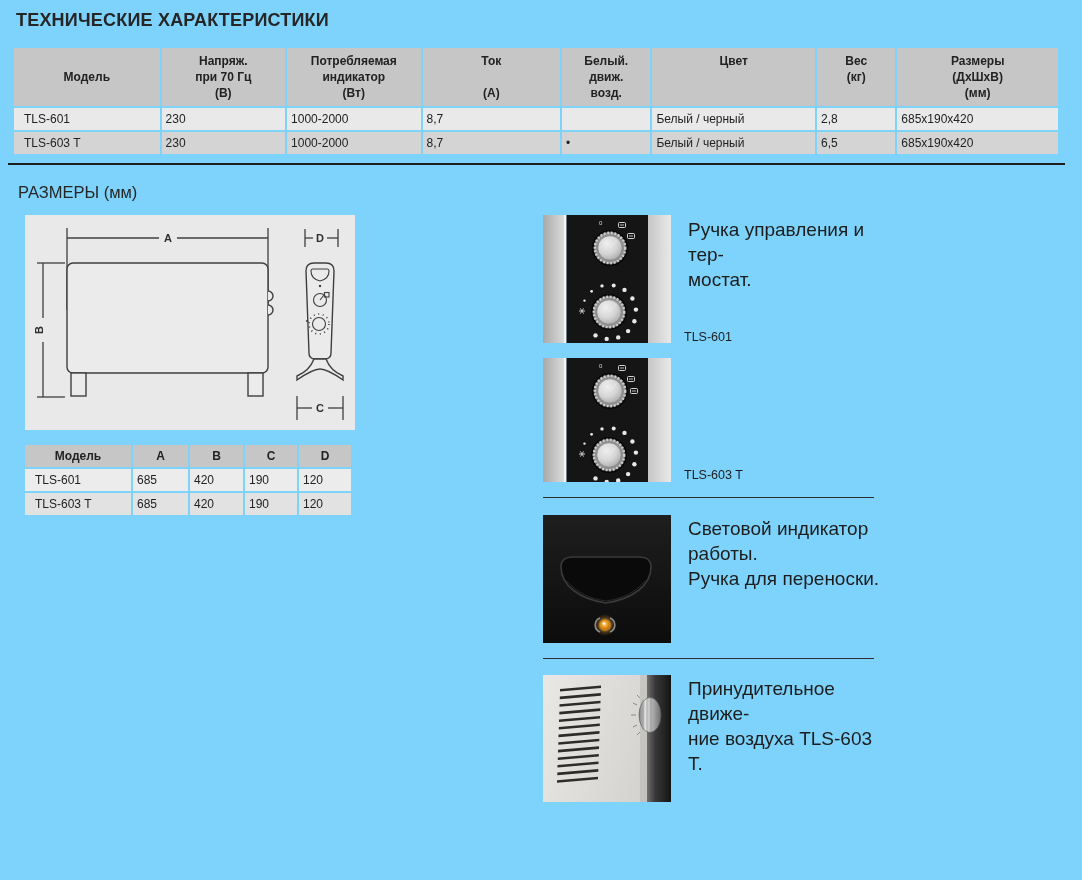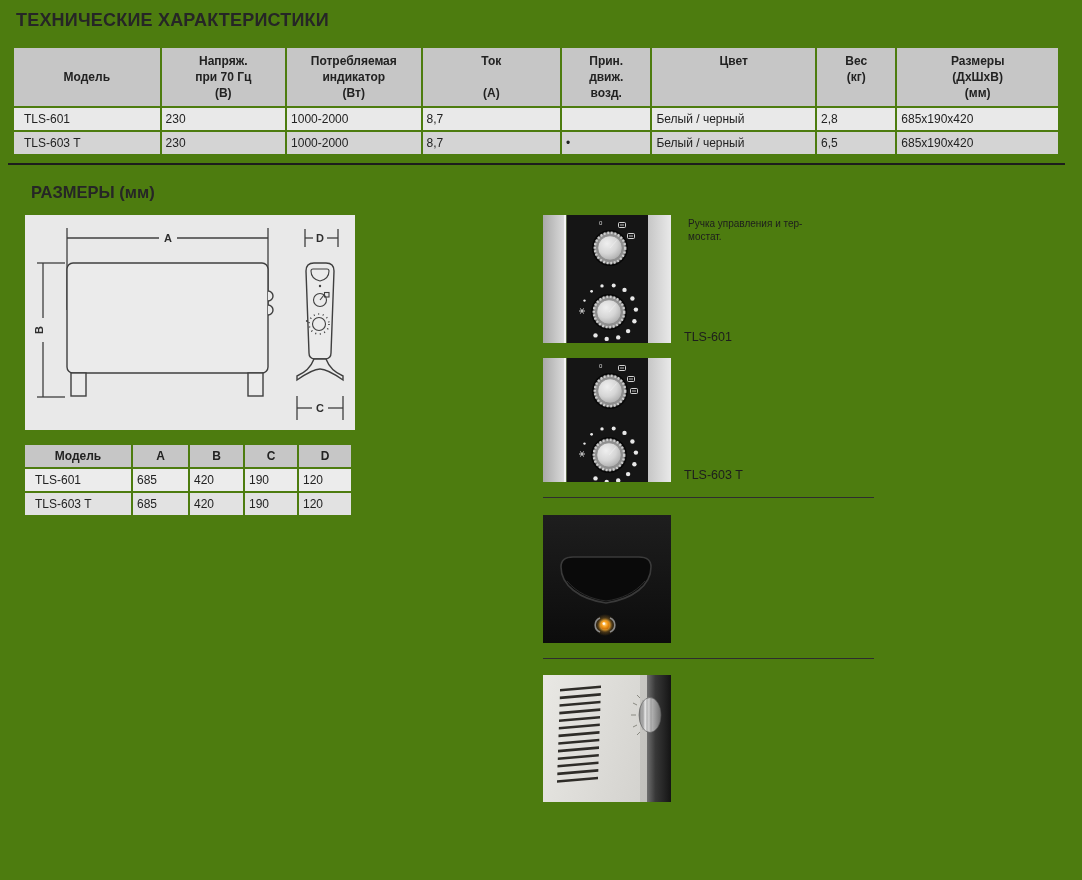--- a/index.html
+++ b/index.html
@@ -1,27 +1,27 @@
 <!DOCTYPE html>
 <html><head>
 <meta charset="utf-8">
 <style>
   html,body { margin:0; padding:0; background:#ffffff; }
   .page {
     position:relative; width:1082px; height:880px; overflow:hidden;
-    background:#4d7c0f; color:#222;
+    background:#7dd3fc; color:#222;
     font-family:"Liberation Sans", sans-serif;
   }
   .title {
     position:absolute; left:16px; top:10px;
     font-size:18px; font-weight:bold; color:#262626; letter-spacing:.2px;
   }
   .h2 {
-    position:absolute; left:31px; top:183px;
-    font-size:16.5px; font-weight:bold; color:#262626;
+    position:absolute; left:18px; top:183px;
+    font-size:16.5px; font-weight:normal; color:#262626;
   }
   table { border-collapse:separate; border-spacing:2px; position:absolute; }
   table.spec { left:12px; top:46px; width:1048px; table-layout:fixed; }
   th {
     background:#c6c6c6; font-size:12px; font-weight:bold; text-align:center;
     vertical-align:top; padding:5px 4px 4px 4px; white-space:pre-line;
     line-height:1.35; color:#222;
   }
   table.spec th { height:46px; }
   th.vcenter { vertical-align:middle; }
@@ -36,21 +36,21 @@
   .hr-main { position:absolute; left:8px; top:163px; width:1057px; height:2px; background:#1d1d1d; }
   .diagram { position:absolute; left:25px; top:215px; width:330px; height:215px; background:#e9e9e9; }
   .diagram svg, .photo svg { display:block; width:100%; height:100%; }
   .photo { position:absolute; width:128px; }
   .p1 { left:543px; top:215px; height:128px; }
   .p2 { left:543px; top:358px; height:124px; }
   .p3 { left:543px; top:515px; height:128px; }
   .p4 { left:543px; top:675px; height:127px; }
   .caption {
     position:absolute; left:688px; width:200px;
-    font-size:10px; line-height:1.32; color:#1d1d1d; white-space:pre-line;
+    font-size:19px; line-height:1.32; color:#1d1d1d; white-space:pre-line;
   }
   .c1 { top:217px; } .c3 { top:516px; } .c4 { top:676px; }
   .model-label { position:absolute; left:684px; font-size:12.5px; color:#1d1d1d; }
   .l1 { top:330px; } .l2 { top:468px; }
   .rule { position:absolute; left:543px; width:331px; height:1px; background:#2e2e2e; }
   .ru1 { top:497px; } .ru2 { top:658px; }
   .defs-holder { position:absolute; width:0; height:0; overflow:hidden; }
 </style>
 </head>
 <body>
@@ -75,21 +75,21 @@
         <th class="vcenter">Модель</th>
         <th>Напряж.
 при 70 Гц
 (В)</th>
         <th>Потребляемая
 индикатор
 (Вт)</th>
         <th>Ток
 
 (А)</th>
-        <th>Прин.
+        <th>Белый.
 движ.
 возд.</th>
         <th>Цвет</th>
         <th>Вес
 (кг)</th>
         <th>Размеры
 (ДхШхВ)
 (мм)</th>
       </tr>
     </thead>
@@ -335,20 +335,23 @@
       <path d="M24,66 C34,78 48,84 63,86 C78,84 92,78 102,66" fill="none" stroke="#2a2a2a" stroke-width="1"></path>
       <g>
         <circle cx="62" cy="110" r="11" fill="url(#gLED)"></circle>
         <path d="M57,103 a7.5,7.5 0 0 0 0,14" fill="none" stroke="#8a8a8a" stroke-width="1.6"></path>
         <path d="M67,103 a7.5,7.5 0 0 1 0,14" fill="none" stroke="#8a8a8a" stroke-width="1.6"></path>
         <circle cx="62" cy="110" r="4.6" fill="url(#gLEDcore)"></circle>
         <circle cx="60.8" cy="108.6" r="1.3" fill="#ffffff" opacity=".9"></circle>
       </g>
     </svg>
   </div>
+  <div class="caption c3">Световой индикатор
+работы.
+Ручка для переноски.</div>
 
   <div class="rule ru2"></div>
 
   <div class="photo p4">
     <svg viewBox="0 0 128 127">
       <rect x="0" y="0" width="128" height="127" fill="url(#gBody4)"></rect>
       <rect x="97" y="0" width="7" height="127" fill="#000000" opacity=".08"></rect>
       <g fill="#2e2c28">
         <path d="M17,14 l41,-3.5 l0,2.6 l-41,3.5 z"></path>
         <path d="M16.8,21.6 l41,-3.5 l0,2.6 l-41,3.5 z"></path>
@@ -371,14 +374,16 @@
           <line x1="88" y1="40" x2="93" y2="40"></line>
           <line x1="90" y1="52" x2="94" y2="50"></line>
           <line x1="94" y1="20" x2="97" y2="23"></line>
           <line x1="94" y1="60" x2="97" y2="57"></line>
         </g>
         <ellipse cx="107" cy="40" rx="11" ry="17.5" fill="url(#gKnurl)" stroke="#555" stroke-width=".6"></ellipse>
         <path d="M100,25 v30 M104,23 v34 M108,22.7 v34.6" stroke="#777" stroke-width=".7" fill="none" opacity=".7"></path>
       </g>
     </svg>
   </div>
+  <div class="caption c4">Принудительное движе-
+ние воздуха TLS-603 T.</div>
 
 </div>
 
 </body></html>

